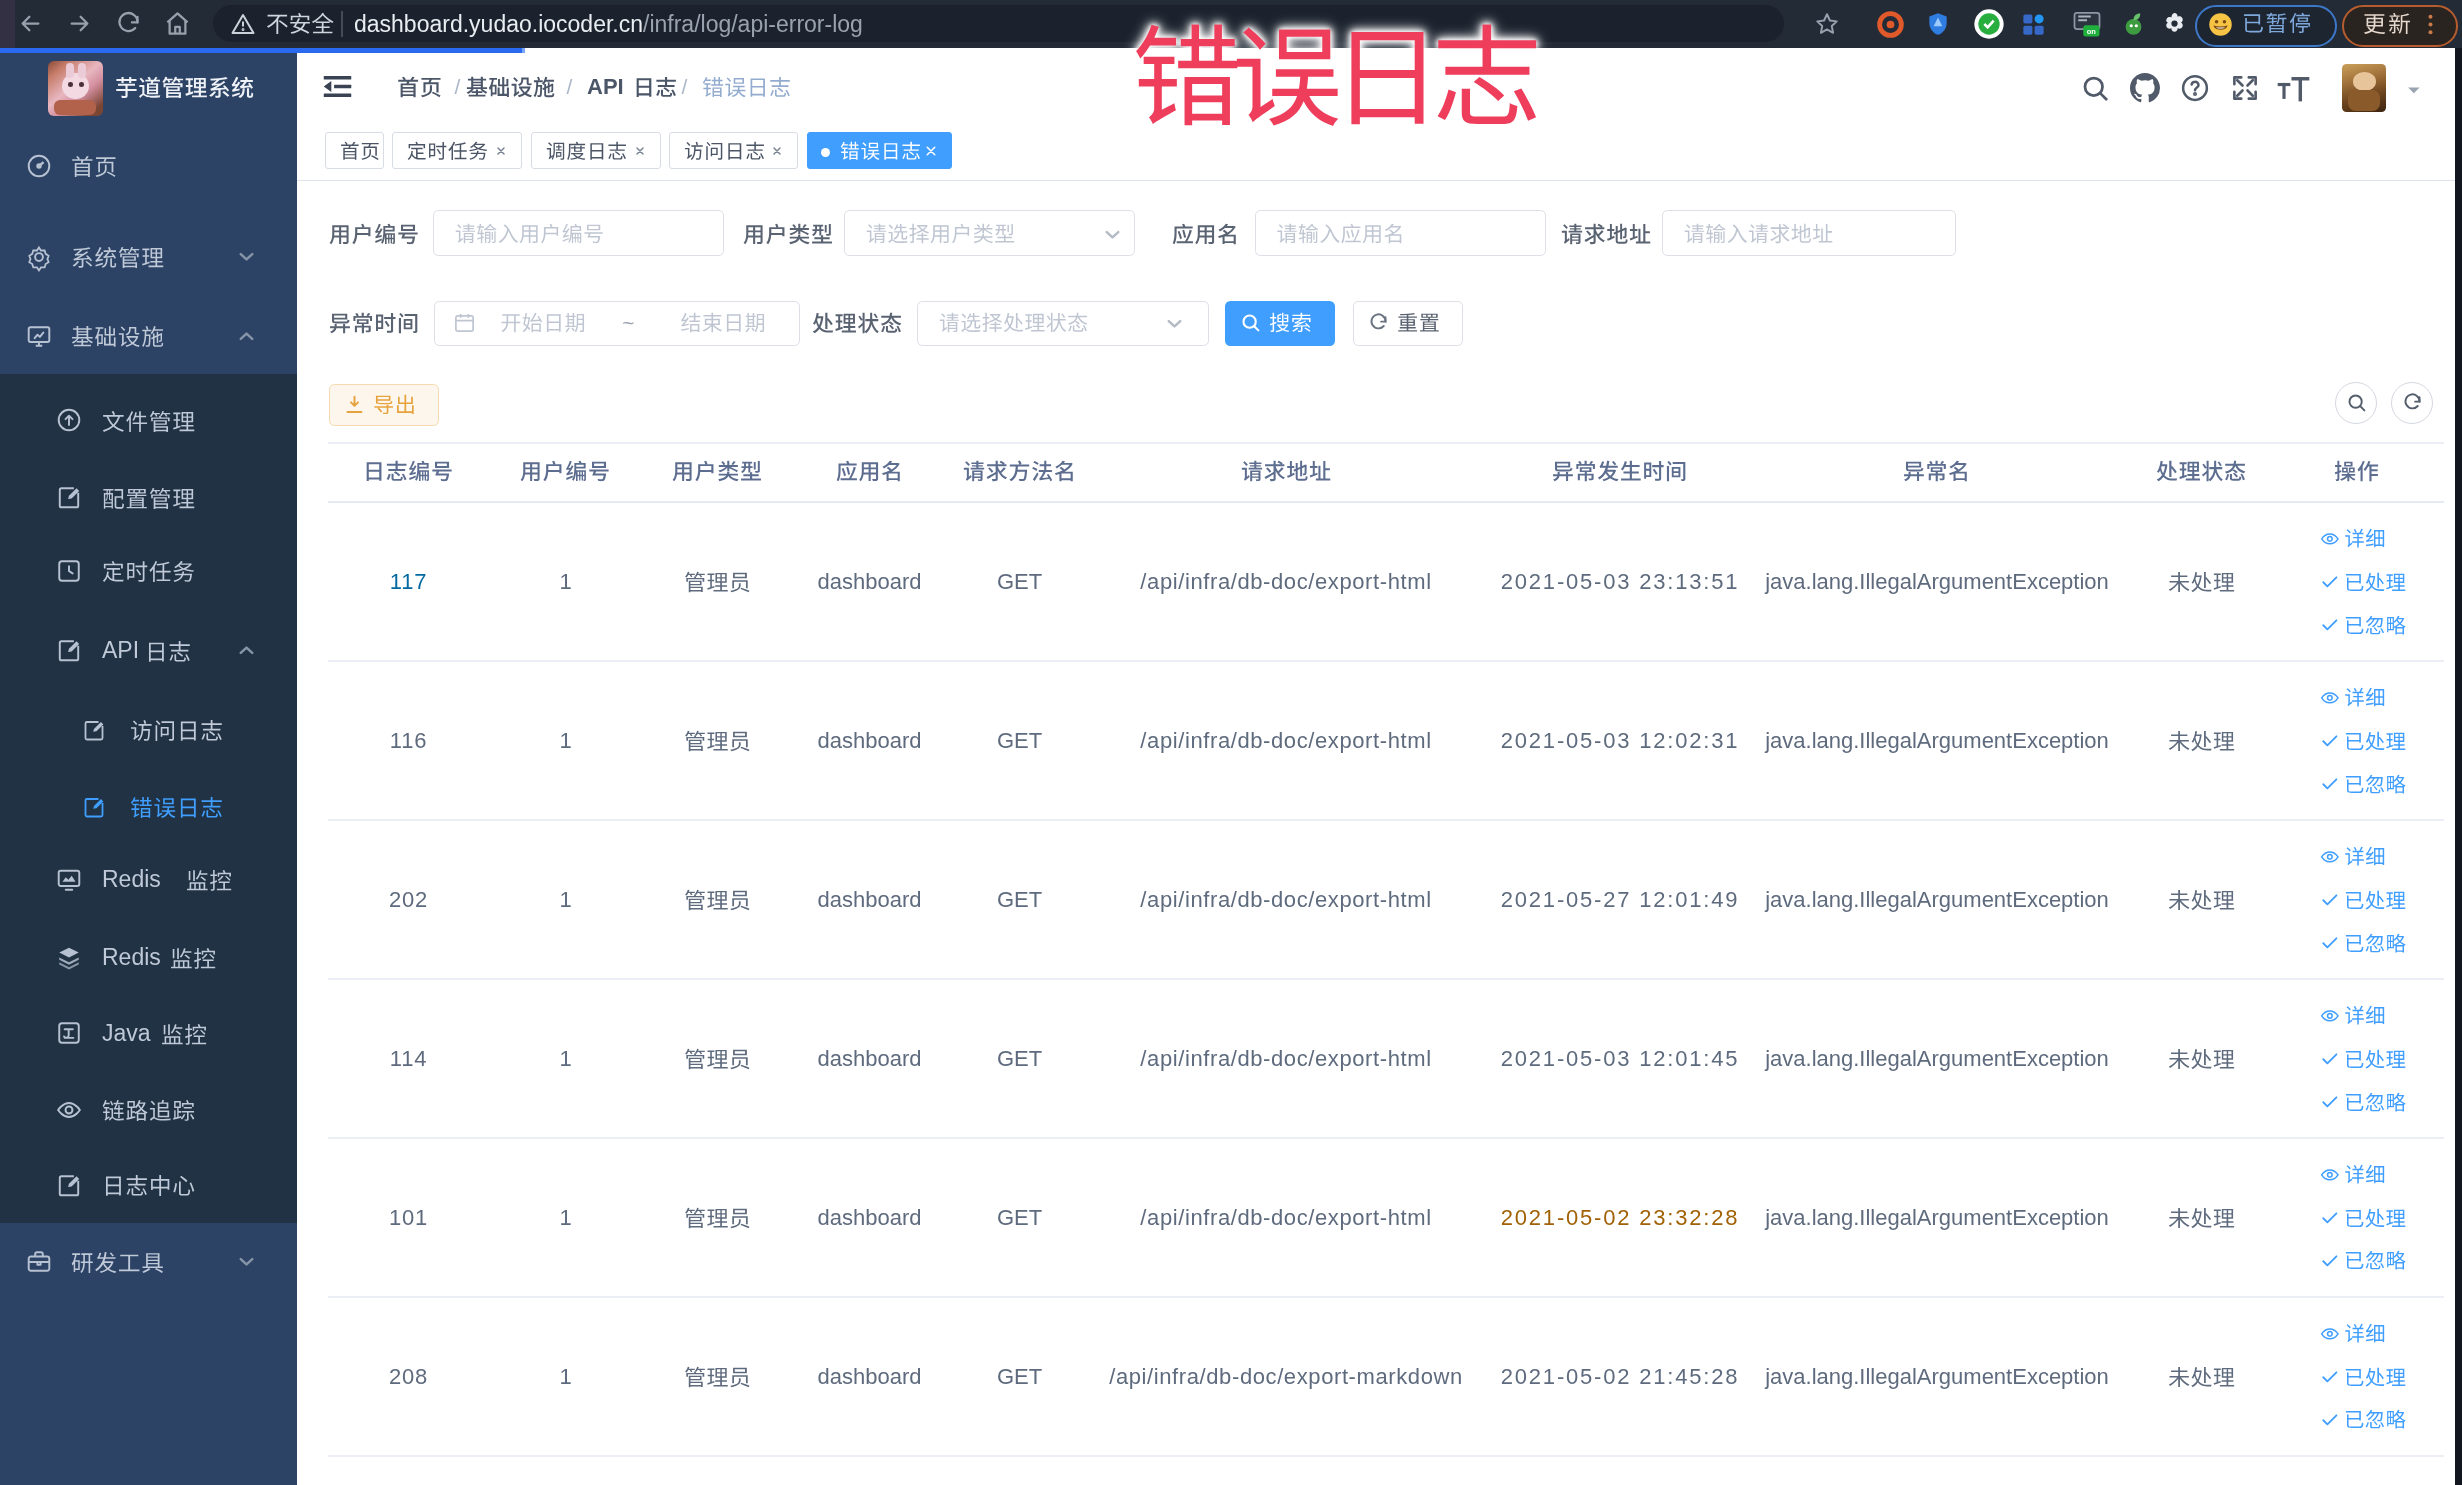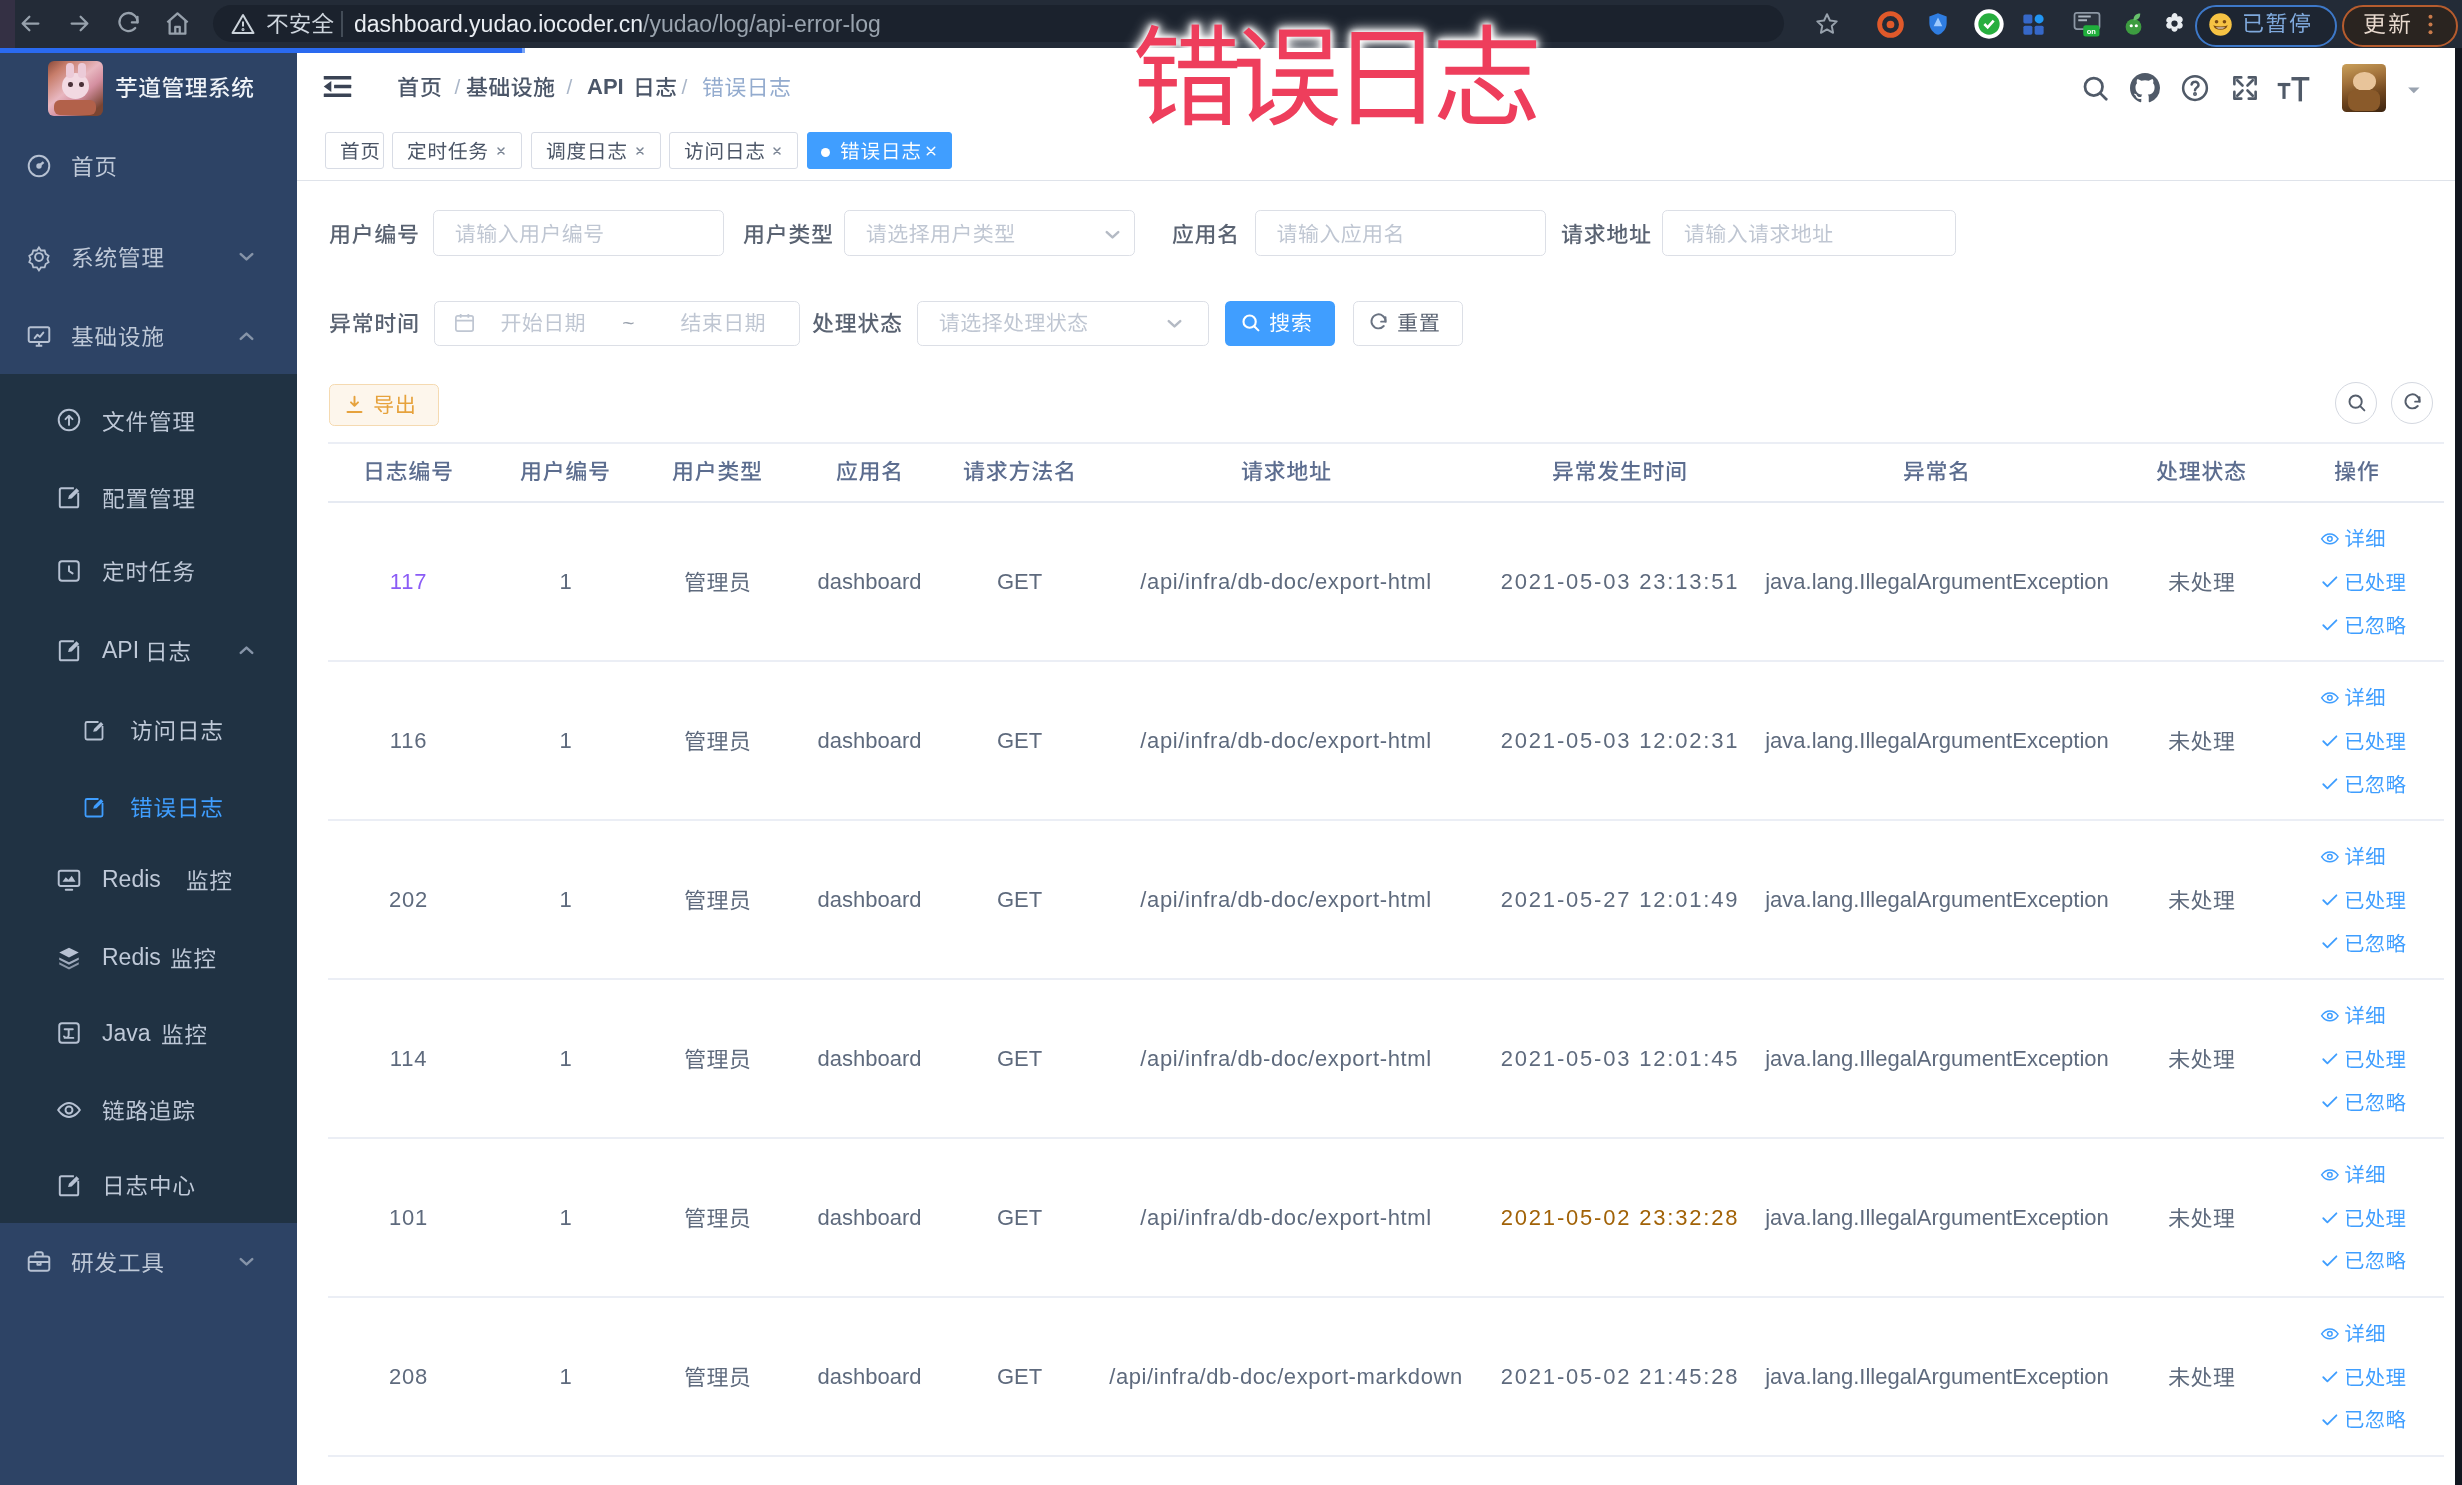--- a/index.html
+++ b/index.html
@@ -146,21 +146,21 @@
     <path d="M12 3L1.5 21h21z"></path>
     <path d="M12 9.5v5"></path>
     <circle cx="12" cy="17.6" r="0.5" fill="#cbd3da"></circle>
   </svg>
 <div style="position:absolute;left:266px;top:12px;line-height:0;"><svg style="width:68px;height:23px;" viewBox="0 -880 3000 1000" fill="#ced5dd">
       <use href="#r4e0d" x="0"></use>
       <use href="#r5b89" x="1000"></use>
       <use href="#r5168" x="2000"></use>
     </svg></div>
 <div style="position:absolute;left:341px;top:10.6px;width:1.5px;height:26px;background:#434c57"></div>
-<div style="position:absolute;left:354px;top:0px;width:681px;height:48px;font:400 23px 'Liberation Sans',sans-serif;color:#e9edf2;line-height:48px;text-align:left;letter-spacing:0px;white-space:nowrap;">dashboard.yudao.iocoder.cn<span style="color:#99a3ae">/yudao/log/api-error-log</span></div>
+<div style="position:absolute;left:354px;top:0px;width:681px;height:48px;font:400 23px 'Liberation Sans',sans-serif;color:#e9edf2;line-height:48px;text-align:left;letter-spacing:0px;white-space:nowrap;">dashboard.yudao.iocoder.cn<span style="color:#99a3ae">/infra/log/api-error-log</span></div>
 <svg class="ic" style="left:1814px;top:10.6px" width="26" height="26" viewBox="0 0 24 24" fill="none" stroke="#97a1ac" stroke-width="1.8" stroke-linejoin="round">
     <path d="M12 3l2.7 5.8 6.3.8-4.6 4.3 1.2 6.2-5.6-3.1-5.6 3.1 1.2-6.2L3 9.6l6.3-.8z"></path>
   </svg>
 <svg class="ic" style="left:1876px;top:9.8px" width="29" height="29" viewBox="0 0 24 24">
     <circle cx="12" cy="12" r="9" fill="none" stroke="#e0592a" stroke-width="4"></circle>
     <circle cx="12" cy="12" r="3.2" fill="#e0592a"></circle>
   </svg>
 <svg class="ic" style="left:1925px;top:10.6px" width="26" height="26" viewBox="0 0 24 24">
     <path d="M12 2l8 3v6c0 5-3.5 9.5-8 11-4.5-1.5-8-6-8-11V5z" fill="#2f7de1"></path>
     <path d="M12 6l4 8h-8z" fill="#9ecbff"></path>
@@ -701,21 +701,21 @@
 <div style="position:absolute;left:2156px;top:460px;line-height:0;"><svg style="width:90px;height:22px;" viewBox="0 -880 4102 1000" fill="#5c6d8f">
       <use href="#m5904" x="0"></use>
       <use href="#m7406" x="1034"></use>
       <use href="#m72b6" x="2068"></use>
       <use href="#m6001" x="3102"></use>
     </svg></div>
 <div style="position:absolute;left:2334px;top:460px;line-height:0;"><svg style="width:45px;height:22px;" viewBox="0 -880 2034 1000" fill="#5c6d8f">
       <use href="#m64cd" x="0"></use>
       <use href="#m4f5c" x="1034"></use>
     </svg></div>
-<div style="position:absolute;left:333px;top:565px;width:151px;height:33px;font:400 22px 'Liberation Sans',sans-serif;color:#8b5cf6;line-height:33px;text-align:center;letter-spacing:0.8px;white-space:nowrap;">117</div>
+<div style="position:absolute;left:333px;top:565px;width:151px;height:33px;font:400 22px 'Liberation Sans',sans-serif;color:#0369a1;line-height:33px;text-align:center;letter-spacing:0.8px;white-space:nowrap;">117</div>
 <div style="position:absolute;left:490px;top:565px;width:151px;height:33px;font:400 22px 'Liberation Sans',sans-serif;color:#5e6a7d;line-height:33px;text-align:center;letter-spacing:0px;white-space:nowrap;">1</div>
 <div style="position:absolute;left:684px;top:571px;line-height:0;"><svg style="width:67px;height:22px;" viewBox="0 -880 3034 1000" fill="#5e6a7d">
       <use href="#r7ba1" x="0"></use>
       <use href="#r7406" x="1017"></use>
       <use href="#r5458" x="2034"></use>
     </svg></div>
 <div style="position:absolute;left:794px;top:565px;width:151px;height:33px;font:400 22px 'Liberation Sans',sans-serif;color:#5e6a7d;line-height:33px;text-align:center;letter-spacing:0px;white-space:nowrap;">dashboard</div>
 <div style="position:absolute;left:944px;top:565px;width:151px;height:33px;font:400 22px 'Liberation Sans',sans-serif;color:#5e6a7d;line-height:33px;text-align:center;letter-spacing:0px;white-space:nowrap;">GET</div>
 <div style="position:absolute;left:1097px;top:565px;width:378px;height:33px;font:400 22px 'Liberation Sans',sans-serif;color:#5e6a7d;line-height:33px;text-align:center;letter-spacing:0.6px;white-space:nowrap;">/api/infra/db-doc/export-html</div>
 <div style="position:absolute;left:1431px;top:565px;width:378px;height:33px;font:400 22px 'Liberation Sans',sans-serif;color:#5e6a7d;line-height:33px;text-align:center;letter-spacing:1.8px;white-space:nowrap;">2021-05-03 23:13:51</div>

